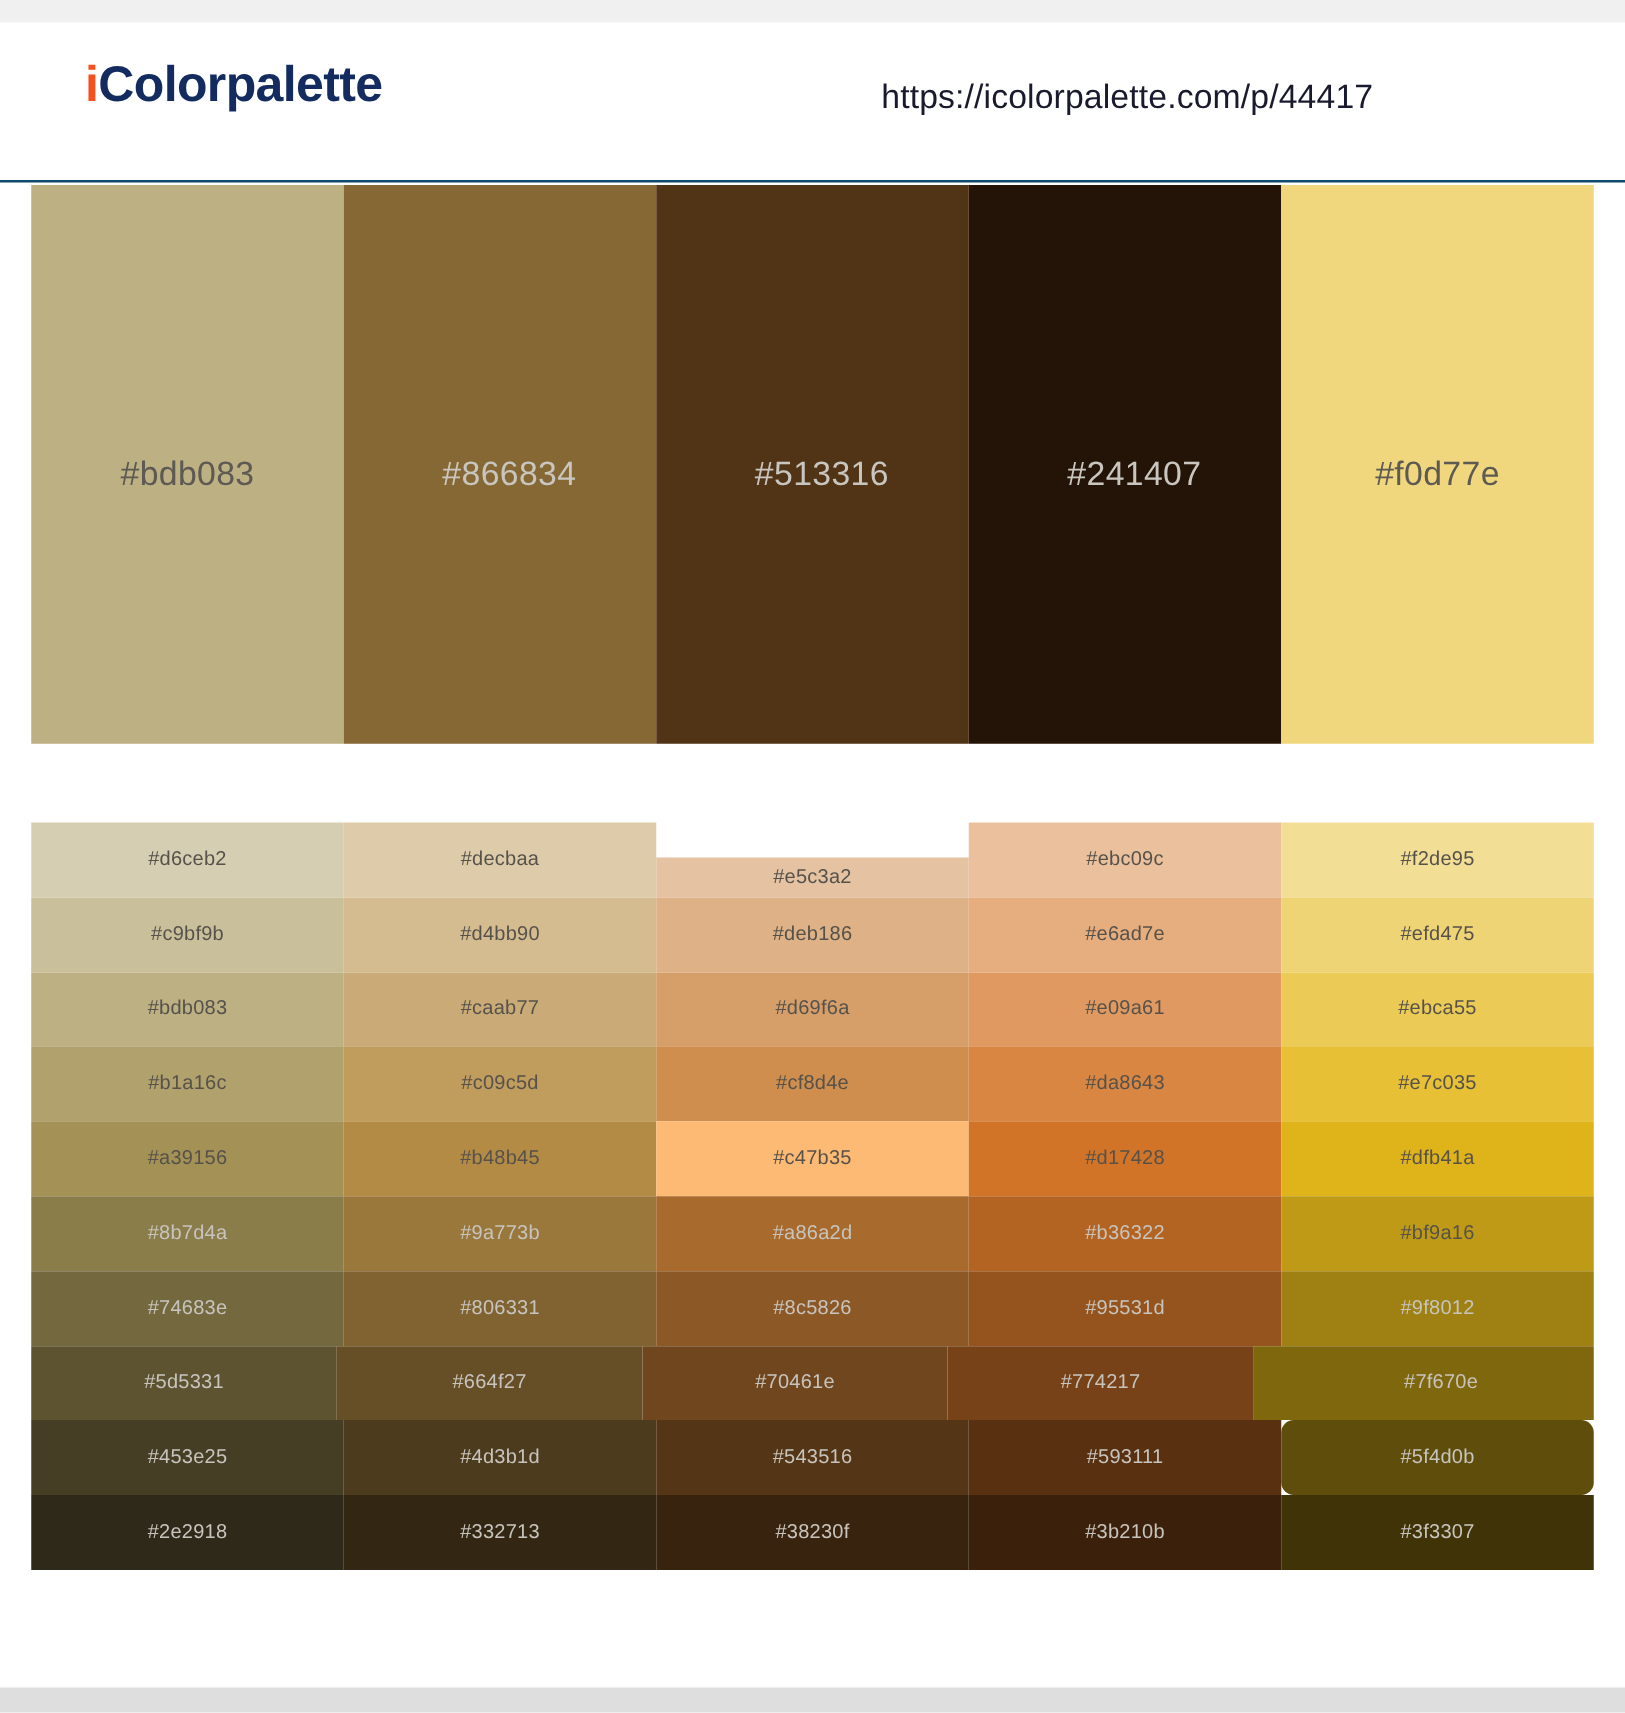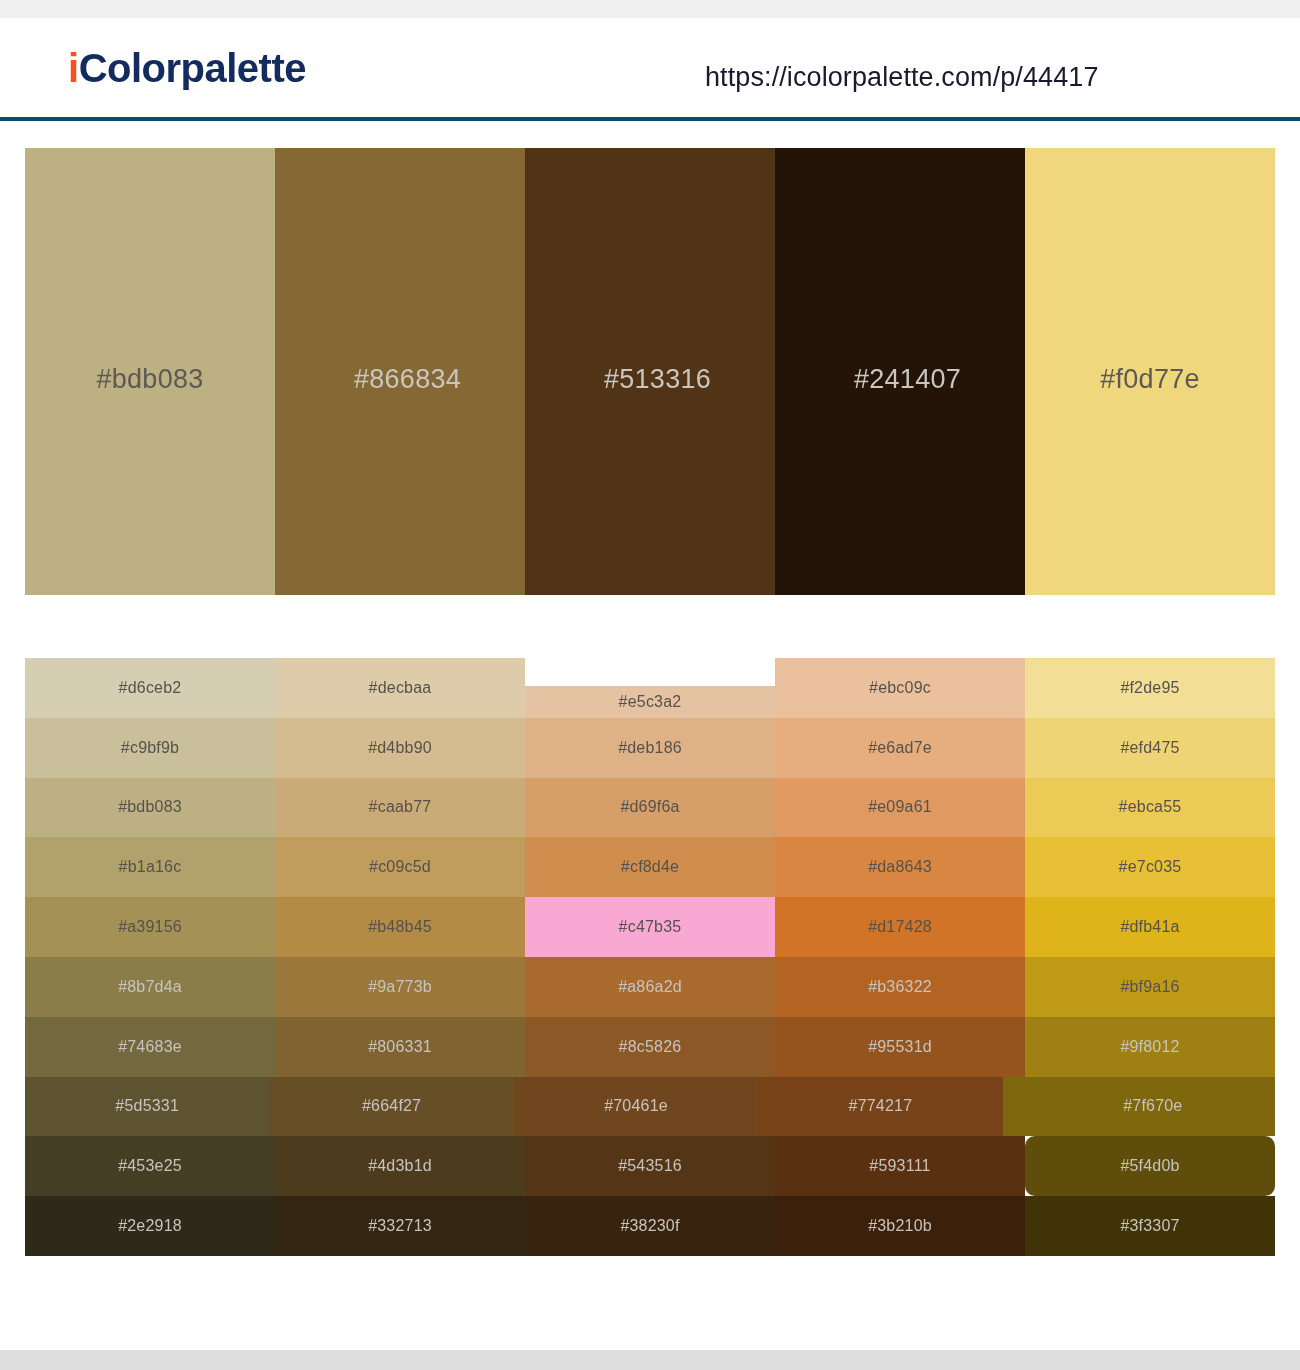--- a/index.html
+++ b/index.html
@@ -19,23 +19,23 @@
     width: 1300px;
     height: 18px;
     background: #f0f0f0;
   }
 
   
   .header {
     position: absolute;
     top: 18px; left: 0;
     width: 1300px;
-    height: 103px;
+    height: 128px;
     background: #ffffff;
-    border-bottom: 4px solid #0c4a6e;
+    border-bottom: 2px solid #0c4a6e;
   }
 
   .logo {
     position: absolute;
     left: 68px;
     top: 30px;
     font-size: 40px;
     font-weight: bold;
     letter-spacing: -0.5px;
     white-space: nowrap;
@@ -220,21 +220,21 @@
         <span class="grid-label g-dark">#e7c035</span>
       </div>
     </div>
     <div class="grid-row">
       <div class="grid-cell" style="background: rgb(163, 145, 86);">
         <span class="grid-label g-dark">#a39156</span>
       </div>
       <div class="grid-cell" style="background: rgb(180, 139, 69);">
         <span class="grid-label g-dark">#b48b45</span>
       </div>
-      <div class="grid-cell" style="background: #f9a8d4; text-align: center;">
+      <div class="grid-cell" style="background: #fdba74; text-align: center;">
         <span class="grid-label g-dark">#c47b35</span>
       </div>
       <div class="grid-cell" style="background: rgb(209, 116, 40);">
         <span class="grid-label g-dark">#d17428</span>
       </div>
       <div class="grid-cell" style="background: rgb(223, 180, 26);">
         <span class="grid-label g-dark">#dfb41a</span>
       </div>
     </div>
     <div class="grid-row">

